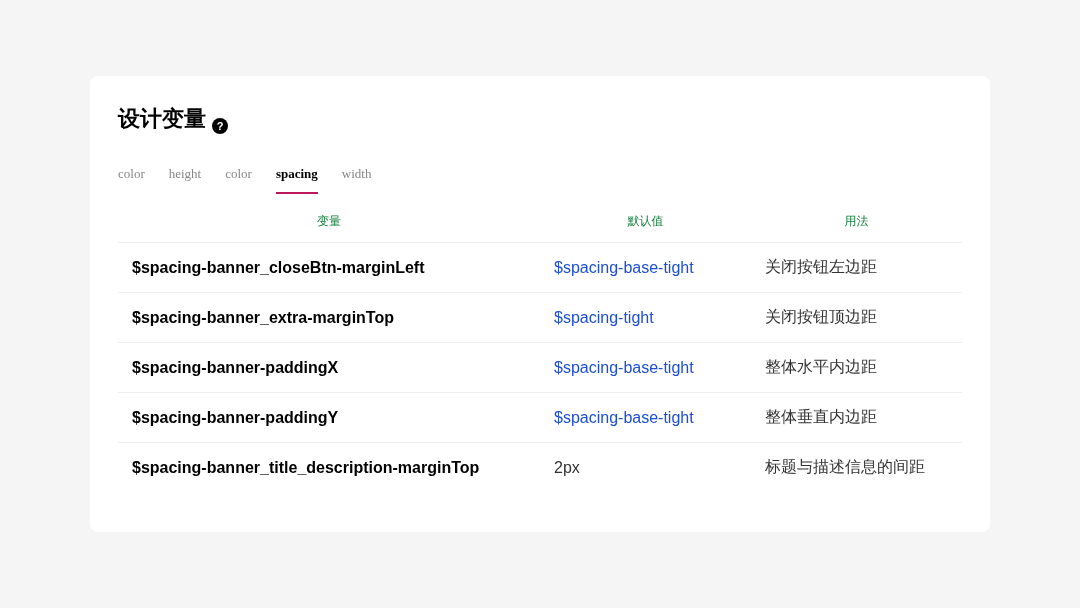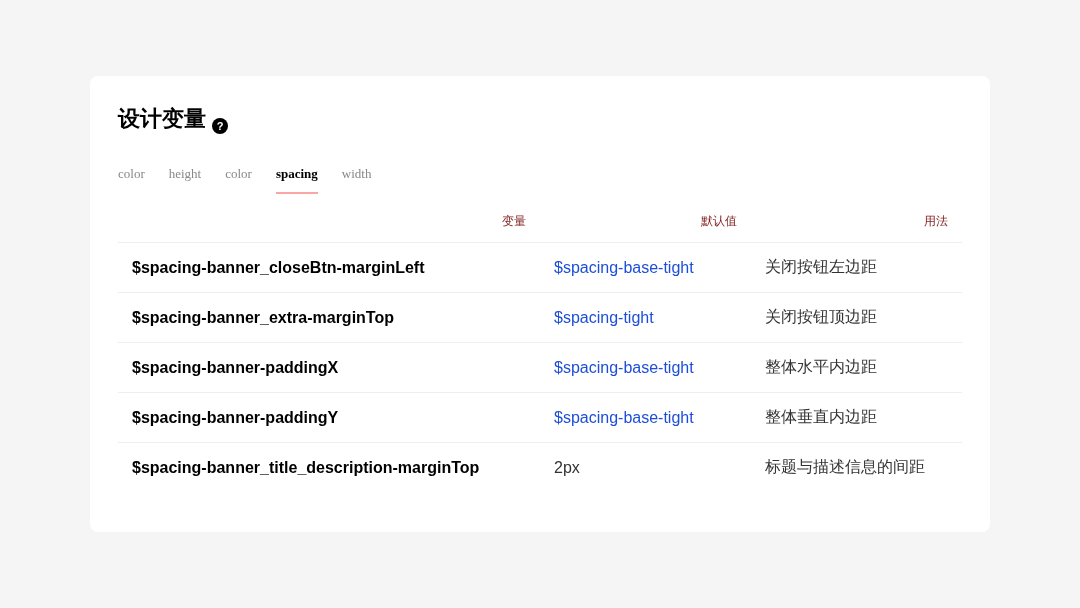--- a/index.html
+++ b/index.html
@@ -52,31 +52,31 @@
       font-size: 13px;
       color: #888;
       padding: 8px 0 10px 0;
       cursor: pointer;
       border-bottom: 2px solid transparent;
       position: relative;
     }
     .tab.active {
       color: #000;
       font-weight: 700;
-      border-bottom: 2px solid #fca5a5;
+      border-bottom: 2px solid #be185d;
     }
     table {
       width: 100%;
       border-collapse: collapse;
     }
     thead th {
-      text-align: right;
+      text-align: center;
       font-size: 12px;
       font-weight: 400;
-      color: #7f1d1d;
+      color: #15803d;
       padding: 12px 14px;
       border-bottom: 1px solid #eee;
     }
     tbody td {
       font-size: 16px;
       padding: 14px 14px;
       border-bottom: 1px solid #eee;
       color: #333;
     }
     tbody tr:last-child td {

